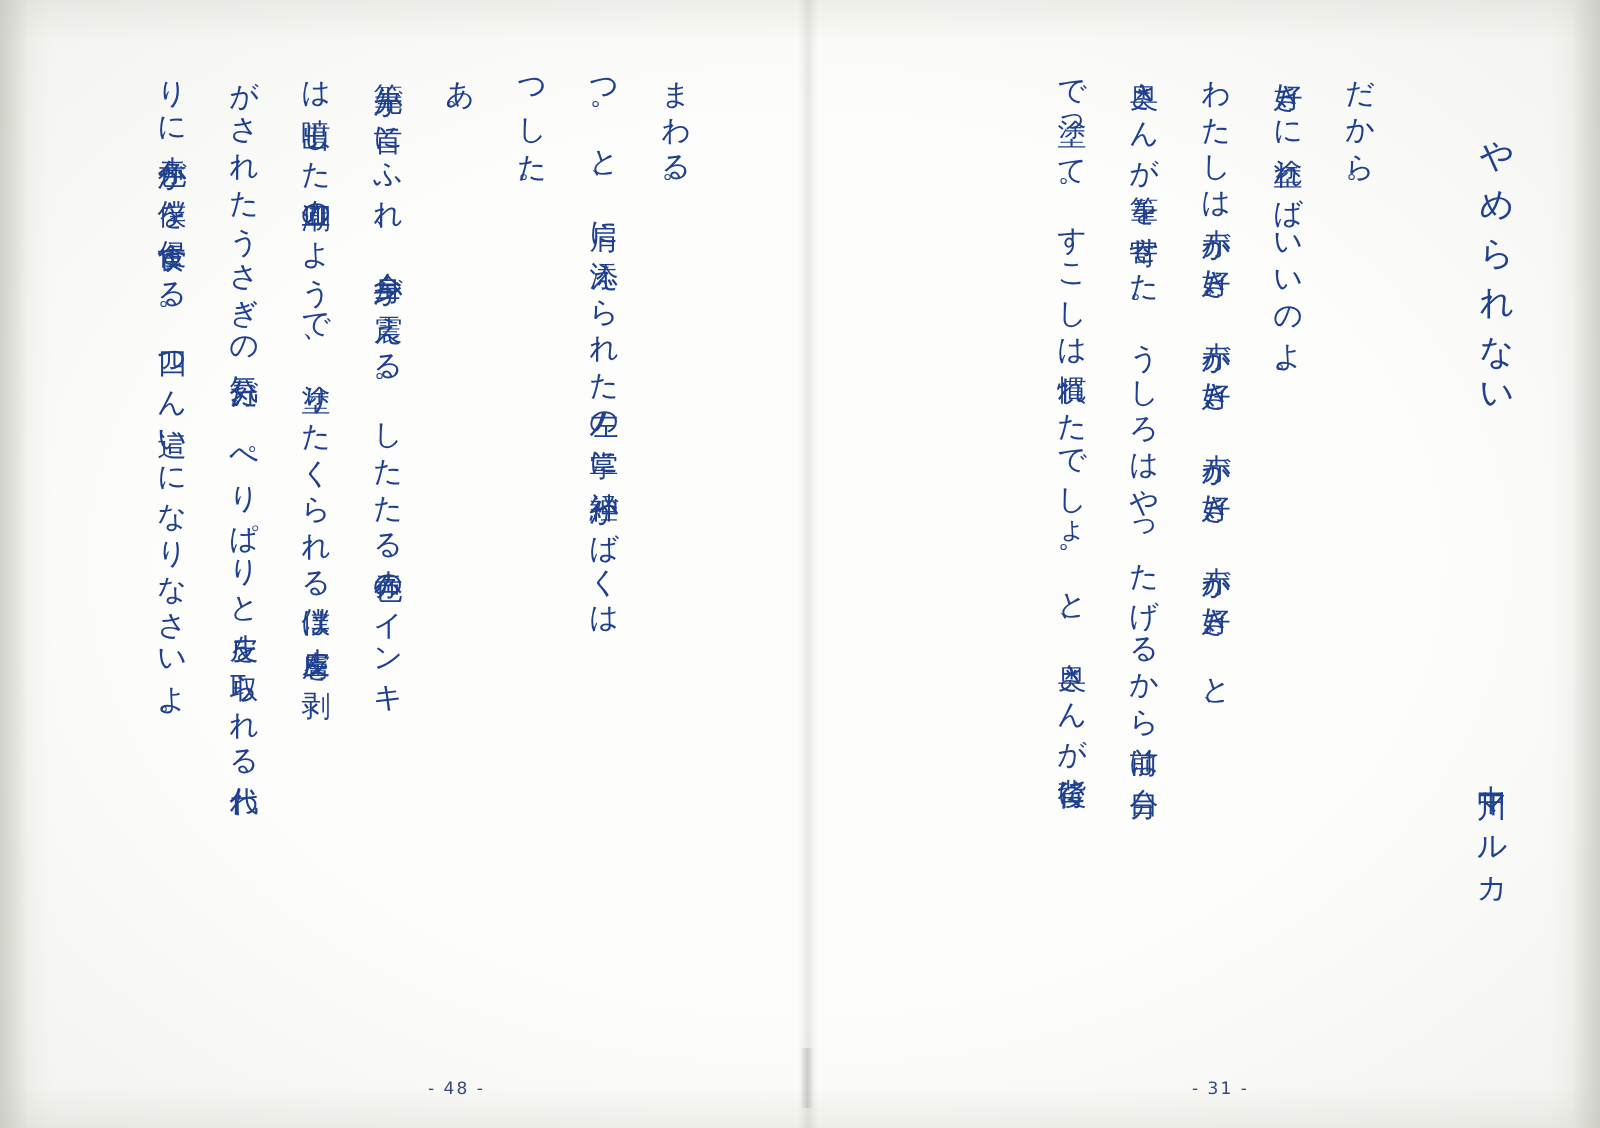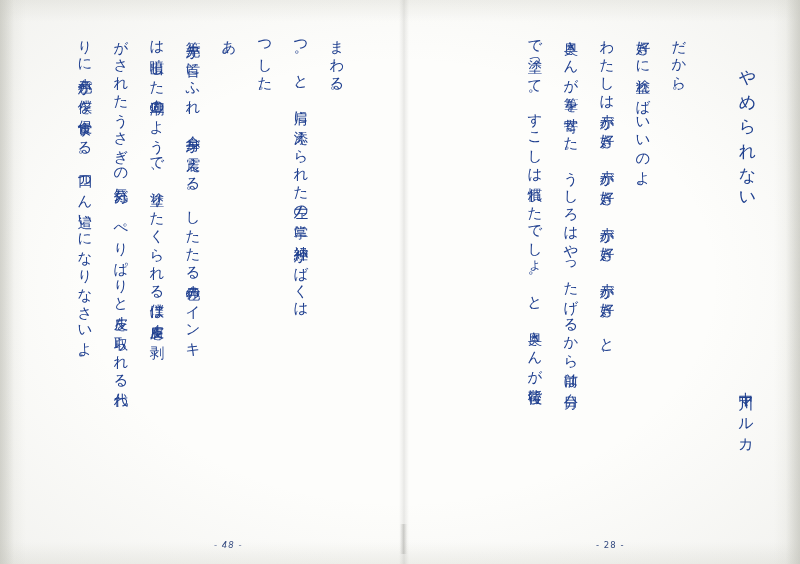--- a/index.html
+++ b/index.html
@@ -124,21 +124,21 @@
 
   .folio {
     position: absolute;
     bottom: 14px;
     font-size: 8.5px;
     letter-spacing: 0.12em;
     color: #33497f;
     font-family: "DejaVu Sans", "Liberation Sans", sans-serif;
   }
   #folio-right { left: 196px; }
-  #folio-left  { left: 214px; font-style: italic; }
+  #folio-left  { left: 214px; }
 
   
   #edge-shadow-left {
     position: absolute; top: 0; left: 0; width: 14px; height: 564px;
     background: linear-gradient(90deg, rgba(190,190,182,0.55), rgba(255,255,255,0));
     pointer-events: none;
   }
   #edge-shadow-right {
     position: absolute; top: 0; right: 0; width: 14px; height: 564px;
     background: linear-gradient(270deg, rgba(190,190,182,0.55), rgba(255,255,255,0));
@@ -157,21 +157,21 @@
   <div class="page-half" id="page-right">
     <div class="vtext" id="title">やめられない</div>
     <div class="vtext" id="author">中川マルカ</div>
 
     <div class="vtext body-col" id="r-col-1">だから。</div>
     <div class="vtext body-col" id="r-col-2">好きに塗ればいいのよ。</div>
     <div class="vtext body-col" id="r-col-3">わたしは赤が好き。赤が好き、赤が好き、赤が好き。と、</div>
     <div class="vtext body-col" id="r-col-4">奥さんが筆を寄せた。うしろはやったげるから前は自分</div>
     <div class="vtext body-col" id="r-col-5">で塗って。すこしは慣れたでしょ。と、奥さんが背後に</div>
 
-    <div class="folio" id="folio-right">- 28 -</div>
+    <div class="folio" id="folio-right">- 31 -</div>
   </div>
 
   <div class="page-half" id="page-left">
     <div class="vtext body-col" id="l-col-1">まわる。</div>
     <div class="vtext body-col" id="l-col-2">つ。と、肩に添えられた左の掌に神経がばくは</div>
     <div class="vtext body-col" id="l-col-3">つした。</div>
     <div class="vtext body-col" id="l-col-4">あ。</div>
     <div class="vtext body-col" id="l-col-5">筆先が首にふれ、全身が震える。したたる赤色のインキ</div>
     <div class="vtext body-col" id="l-col-6">は噴出した血潮のようで、塗りたくられる僕は皮膚を剥</div>
     <div class="vtext body-col" id="l-col-7">がされたうさぎの気分だ。ぺりぱりと皮を取られる代わ</div>

